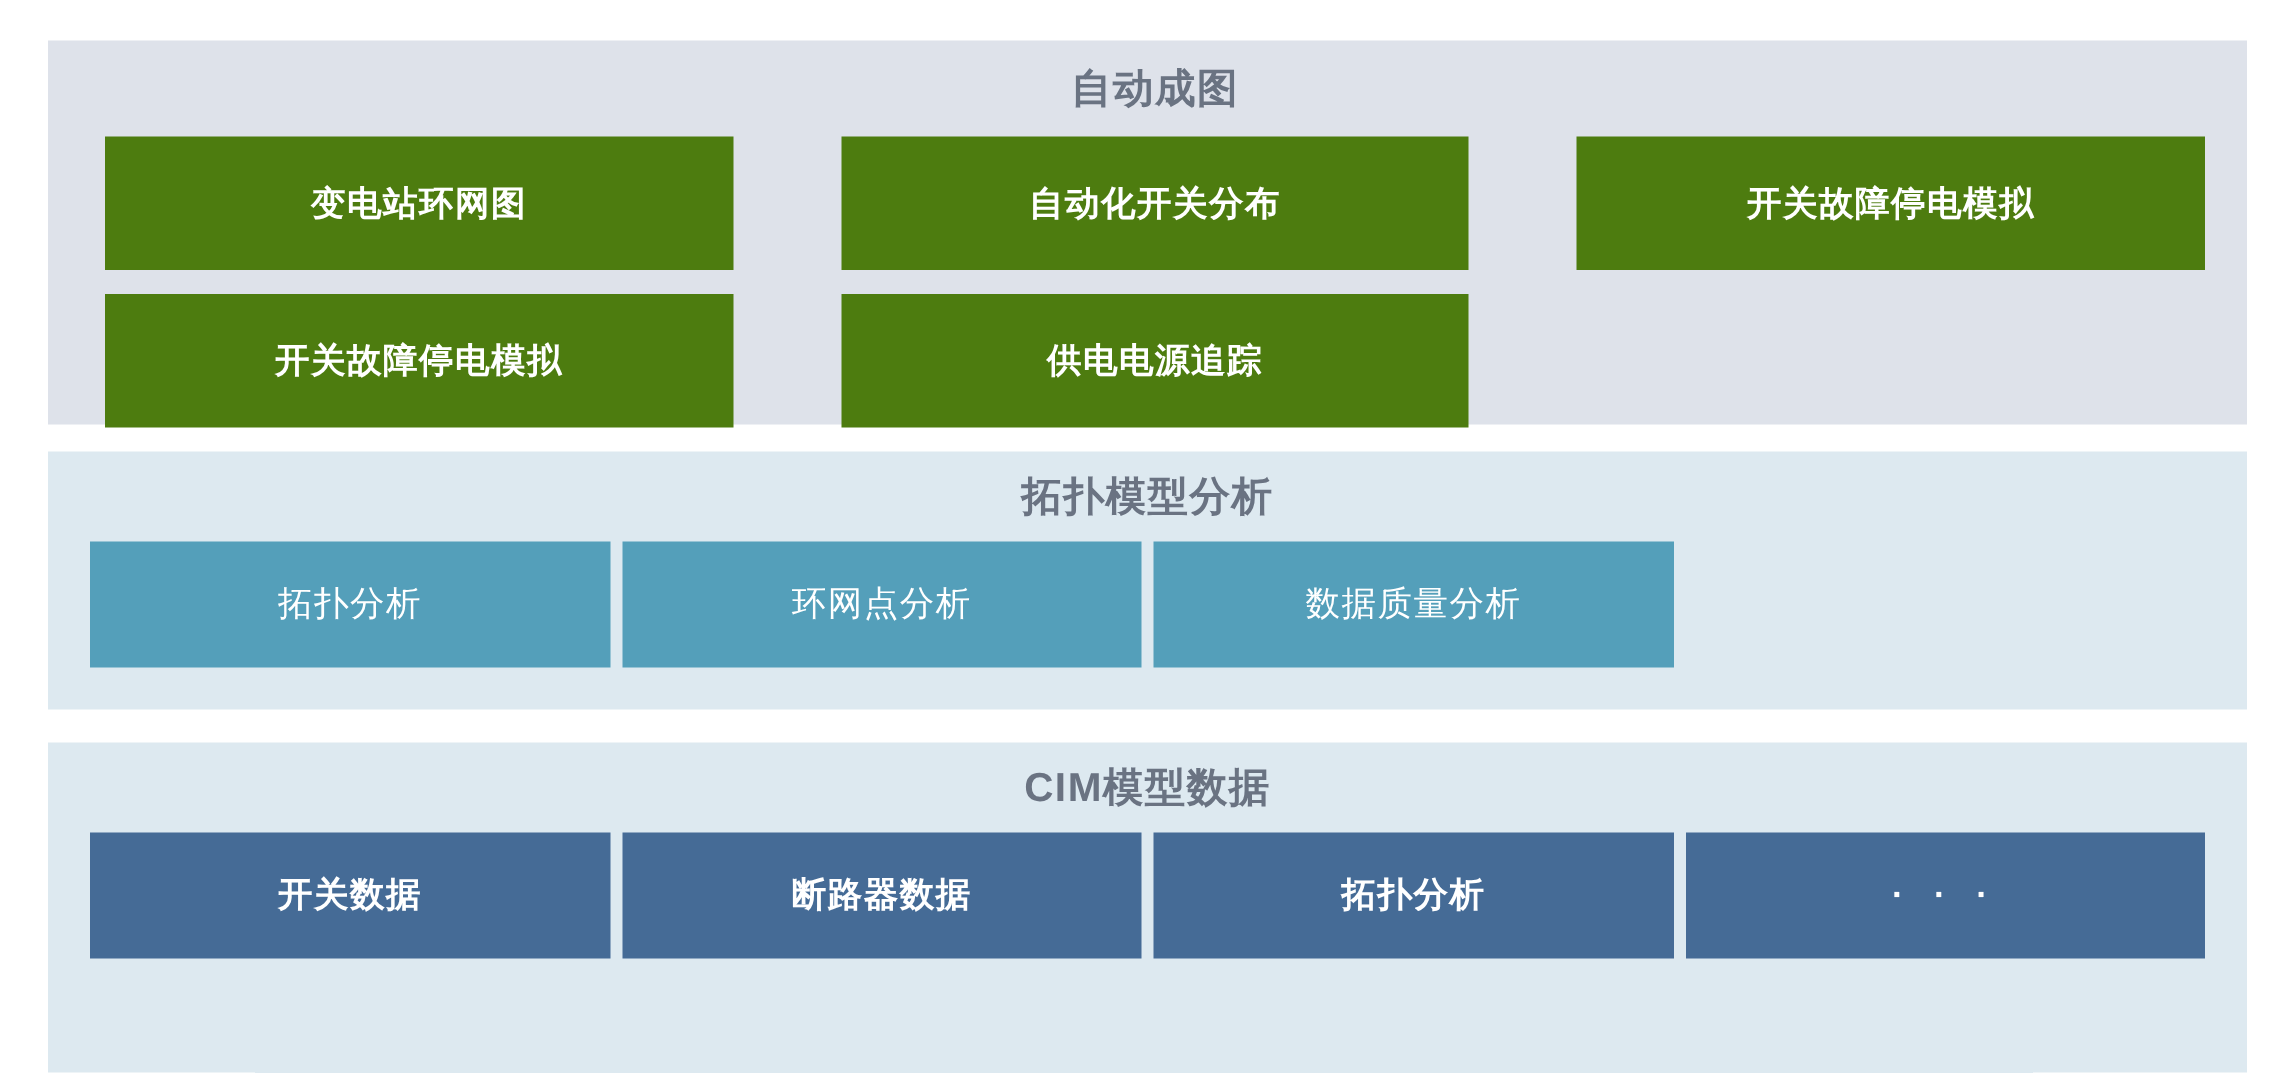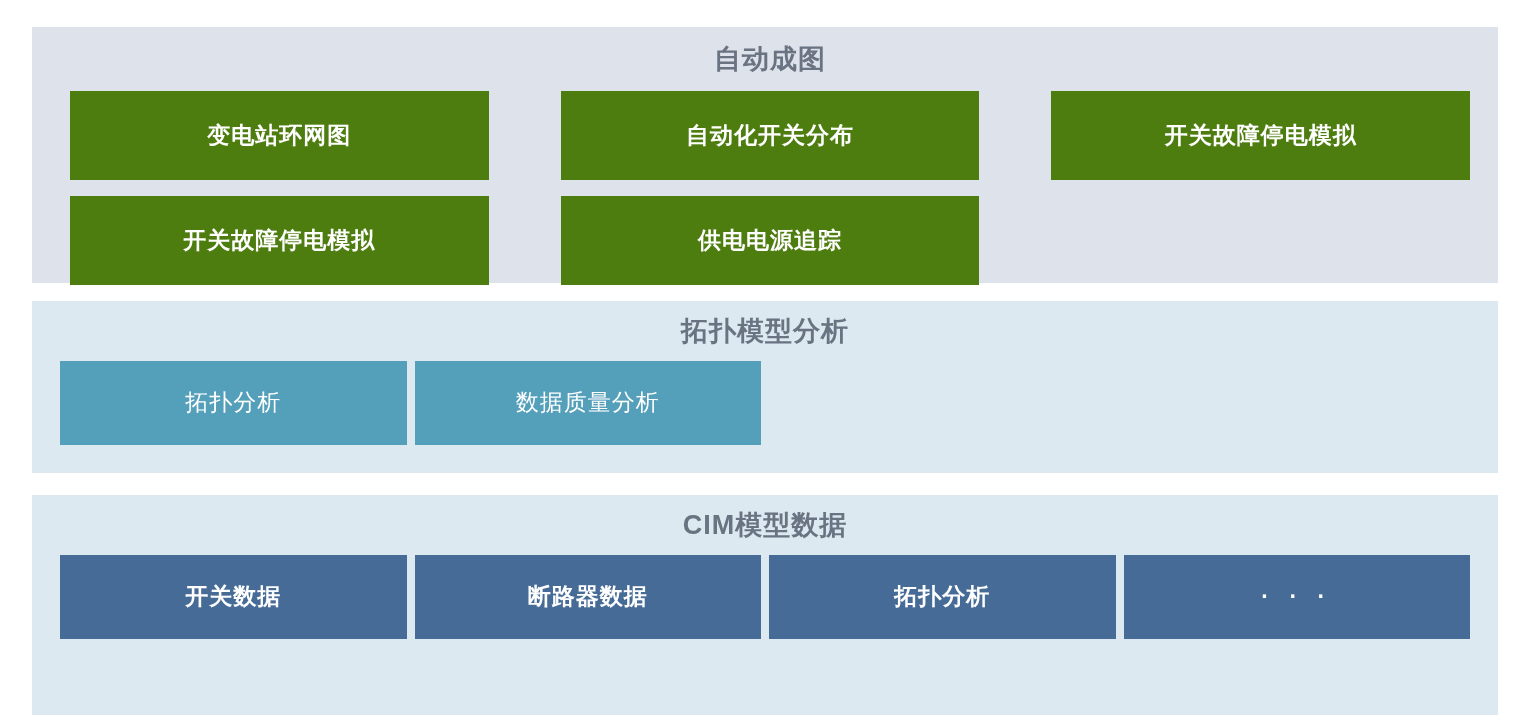--- a/index.html
+++ b/index.html
@@ -137,20 +137,23 @@
     </div>
   </section>
 
   <section class="panel panel--topo">
     <h2 class="panel-title">拓扑模型分析</h2>
     <div class="grid-four">
       <div class="tile tile--teal">
         <span>拓扑分析</span>
       </div>
       <div class="tile tile--teal">
+        <span>环网点分析</span>
+      </div>
+      <div class="tile tile--teal">
         <span>数据质量分析</span>
       </div>
     </div>
   </section>
 
   <section class="panel panel--cim">
     <h2 class="panel-title">CIM模型数据</h2>
     <div class="grid-four">
       <div class="tile tile--steel">
         <span>开关数据</span>

